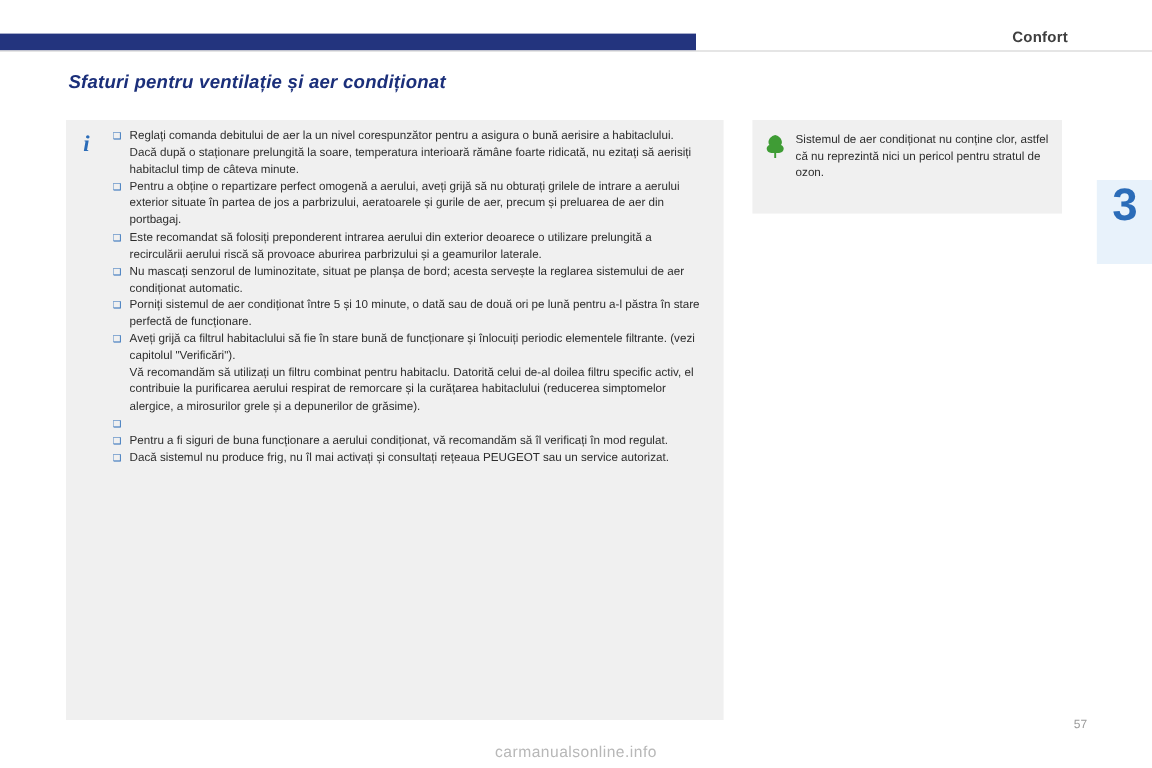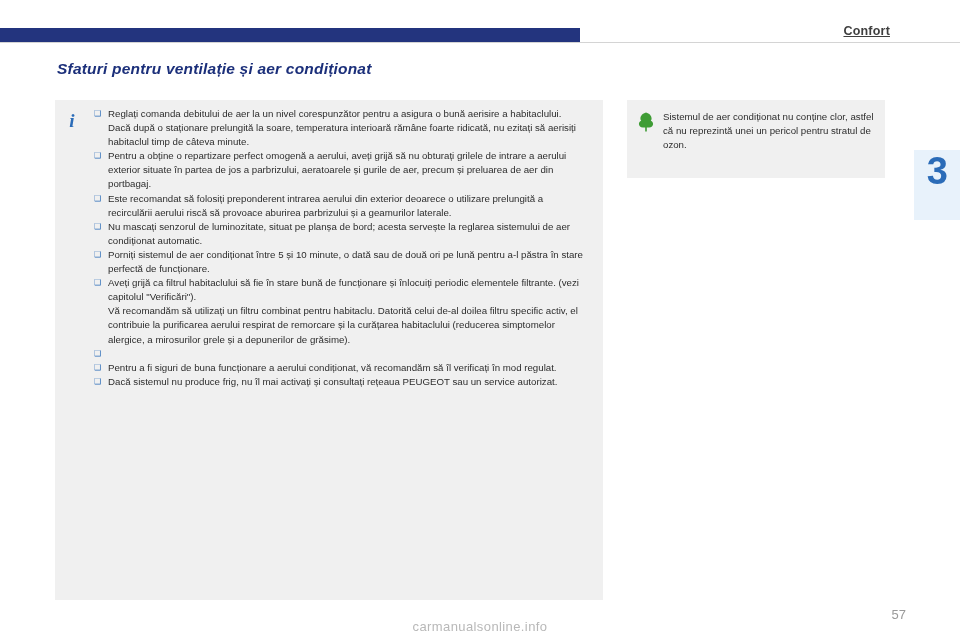--- a/index.html
+++ b/index.html
@@ -23,21 +23,20 @@
     background: #23347e;
   }
   .header-title {
     position: absolute;
     top: 24px;
     right: 70px;
     font-size: 12.5px;
     font-weight: bold;
     color: #3f3f3f;
     letter-spacing: .2px;
-    text-decoration: underline;
   }
   .header-rule {
     position: absolute;
     top: 42px;
     left: 0;
     width: 960px;
     height: 1px;
     background: #d4d4d4;
   }
 
@@ -150,23 +149,23 @@
     left: 663px;
     width: 212px;
     font-size: 9.7px;
     line-height: 14.1px;
     color: #2d2d2d;
   }
 
   
   .footer-page {
     position: absolute;
-    bottom: 18px;
+    bottom: 30px;
     right: 54px;
-    font-size: 13px;
+    font-size: 10px;
     color: #9a9a9a;
   }
   .watermark {
     position: absolute;
     bottom: 6px;
     left: 50%;
     transform: translateX(-50%);
     font-size: 13px;
     color: #b8b8b8;
     letter-spacing: .4px;
@@ -245,16 +244,16 @@
       </div>
     </div>
 </div>
 
 <div class="note-box"></div>
 <div class="note-icon">
   <svg width="18" height="20" viewBox="0 0 18 20" xmlns="http://www.w3.org/2000/svg">
     <path d="M9 0.6 C5.6 1.4 3.4 4.0 3.4 6.6 C3.4 7.4 3.7 8.2 4.2 8.8 C2.8 9.3 1.9 10.6 1.9 12.0 C1.9 13.9 3.6 15.4 5.8 15.4 L8.2 15.4 L8.2 19.6 L9.8 19.6 L9.8 15.4 L12.2 15.4 C14.4 15.4 16.1 13.9 16.1 12.0 C16.1 10.6 15.2 9.3 13.8 8.8 C14.3 8.2 14.6 7.4 14.6 6.6 C14.6 4.0 12.4 1.4 9 0.6 Z" fill="#3f9c35"></path>
   </svg>
 </div>
-<div class="note-text">Sistemul de aer condiționat nu conține clor, astfel că nu reprezintă unei un pericol pentru stratul de ozon.</div>
+<div class="note-text">Sistemul de aer condiționat nu conține clor, astfel că nu reprezintă nici un pericol pentru stratul de ozon.</div>
 
 <div class="footer-page">57</div>
 <div class="watermark">carmanualsonline.info</div>
 
 </body></html>

